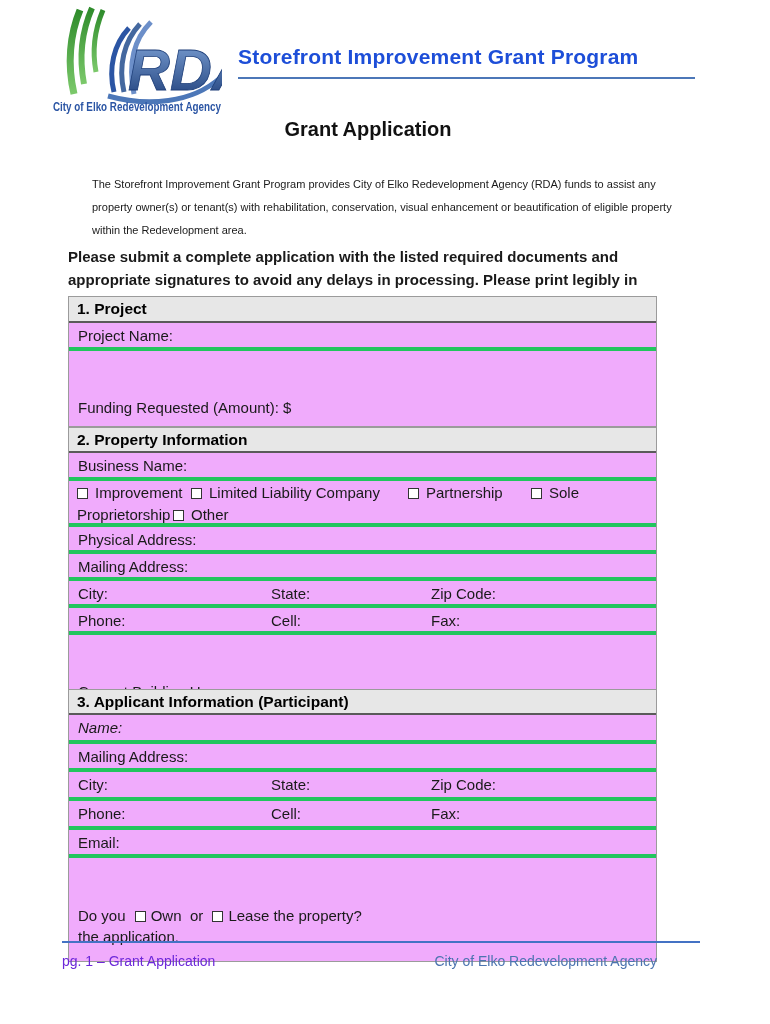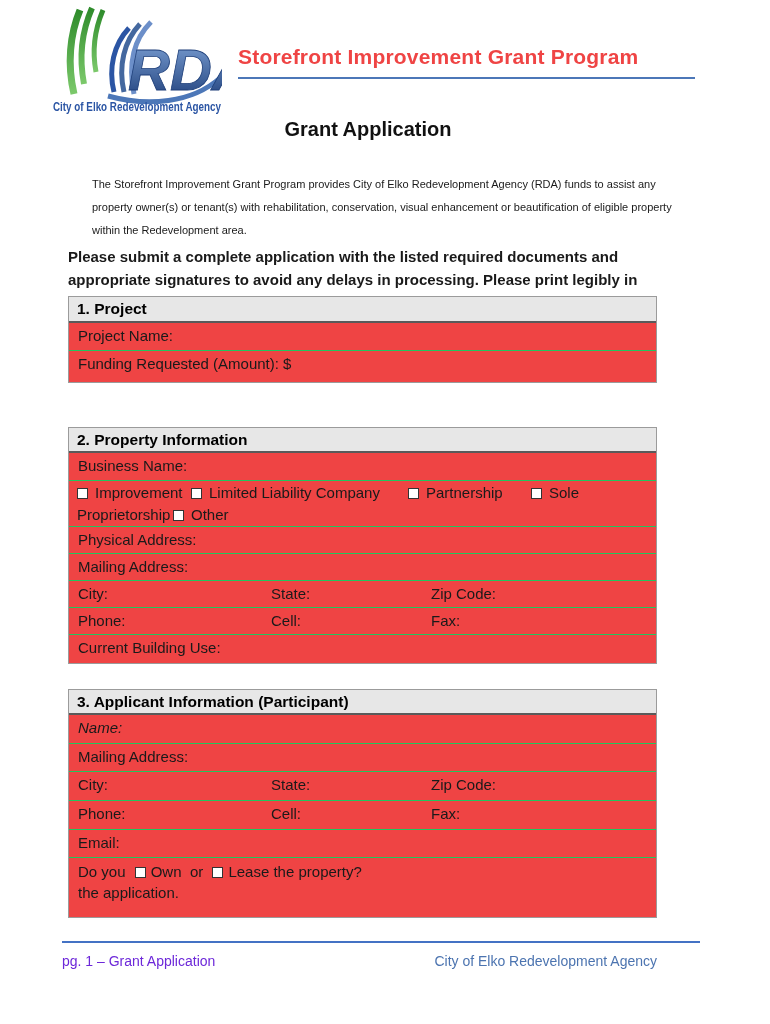--- a/index.html
+++ b/index.html
@@ -5,38 +5,38 @@
   * { margin:0; padding:0; box-sizing:border-box; }
   body { background:#fff; }
   .page {
     position:relative; width:770px; height:1024px; background:#ffffff;
     font-family:"Liberation Sans", sans-serif; color:#1a1a1a; overflow:hidden;
   }
   
   .logo { position:absolute; left:52px; top:6px; width:170px; height:110px; }
   .program-title {
     position:absolute; left:238px; top:45px; font-size:21px; font-weight:bold;
-    color:#ef4444; letter-spacing:0.2px; white-space:nowrap;
+    color:#1d4ed8; letter-spacing:0.2px; white-space:nowrap;
   }
   .title-underline { position:absolute; left:238px; top:77px; width:457px; height:2px; background:#4C77B8; }
   .doc-title {
     position:absolute; left:68px; top:118px; width:600px; text-align:center;
     font-size:20px; font-weight:bold; color:#111;
   }
   
   .intro  { position:absolute; left:68px; top:173px; width:597px; font-size:11px; line-height:23px;margin-left:24px; }
   .instructions { position:absolute; left:68px; top:245px; width:597px; font-size:15px; line-height:23px; font-weight:bold; }
   
-  .tbl { position:absolute; left:68px; width:589px; border:1px solid #9b9b9b; background:#ef4444; }
+  .tbl { position:absolute; left:68px; width:589px; border:1px solid #9b9b9b; background:#f0abfc; }
   .tbl-header {
     background:#E7E7E7; border-bottom:2px solid #5a5a5a; font-weight:bold;
     font-size:15.5px; padding:3px 8px; color:#000;
   }
-  .tbl-row { border-bottom:1px solid #22c55e; font-size:15px; padding:4px 9px; position:relative; }
-  .tbl-row:last-child { border-bottom:none; }
+  .tbl-row { border-bottom:4px solid #22c55e; font-size:15px; padding:4px 9px; position:relative; }
+  .tbl-row:last-child { border-bottom:none;margin-top:44px; }
   .tab2 { position:absolute; left:202px; top:4px; }
   .tab3 { position:absolute; left:362px; top:4px; }
   .cbline { position:relative; height:22px; }
   .cbitem { position:absolute; top:0; white-space:nowrap; }
   .cb {
     display:inline-block; width:11px; height:11px; border:1px solid #333;
     background:#fff; margin-right:7px; vertical-align:-1px;
   }
   .cb-inline { margin:0 5px; vertical-align:-1px; }
   .note-line { line-height:19px; }

